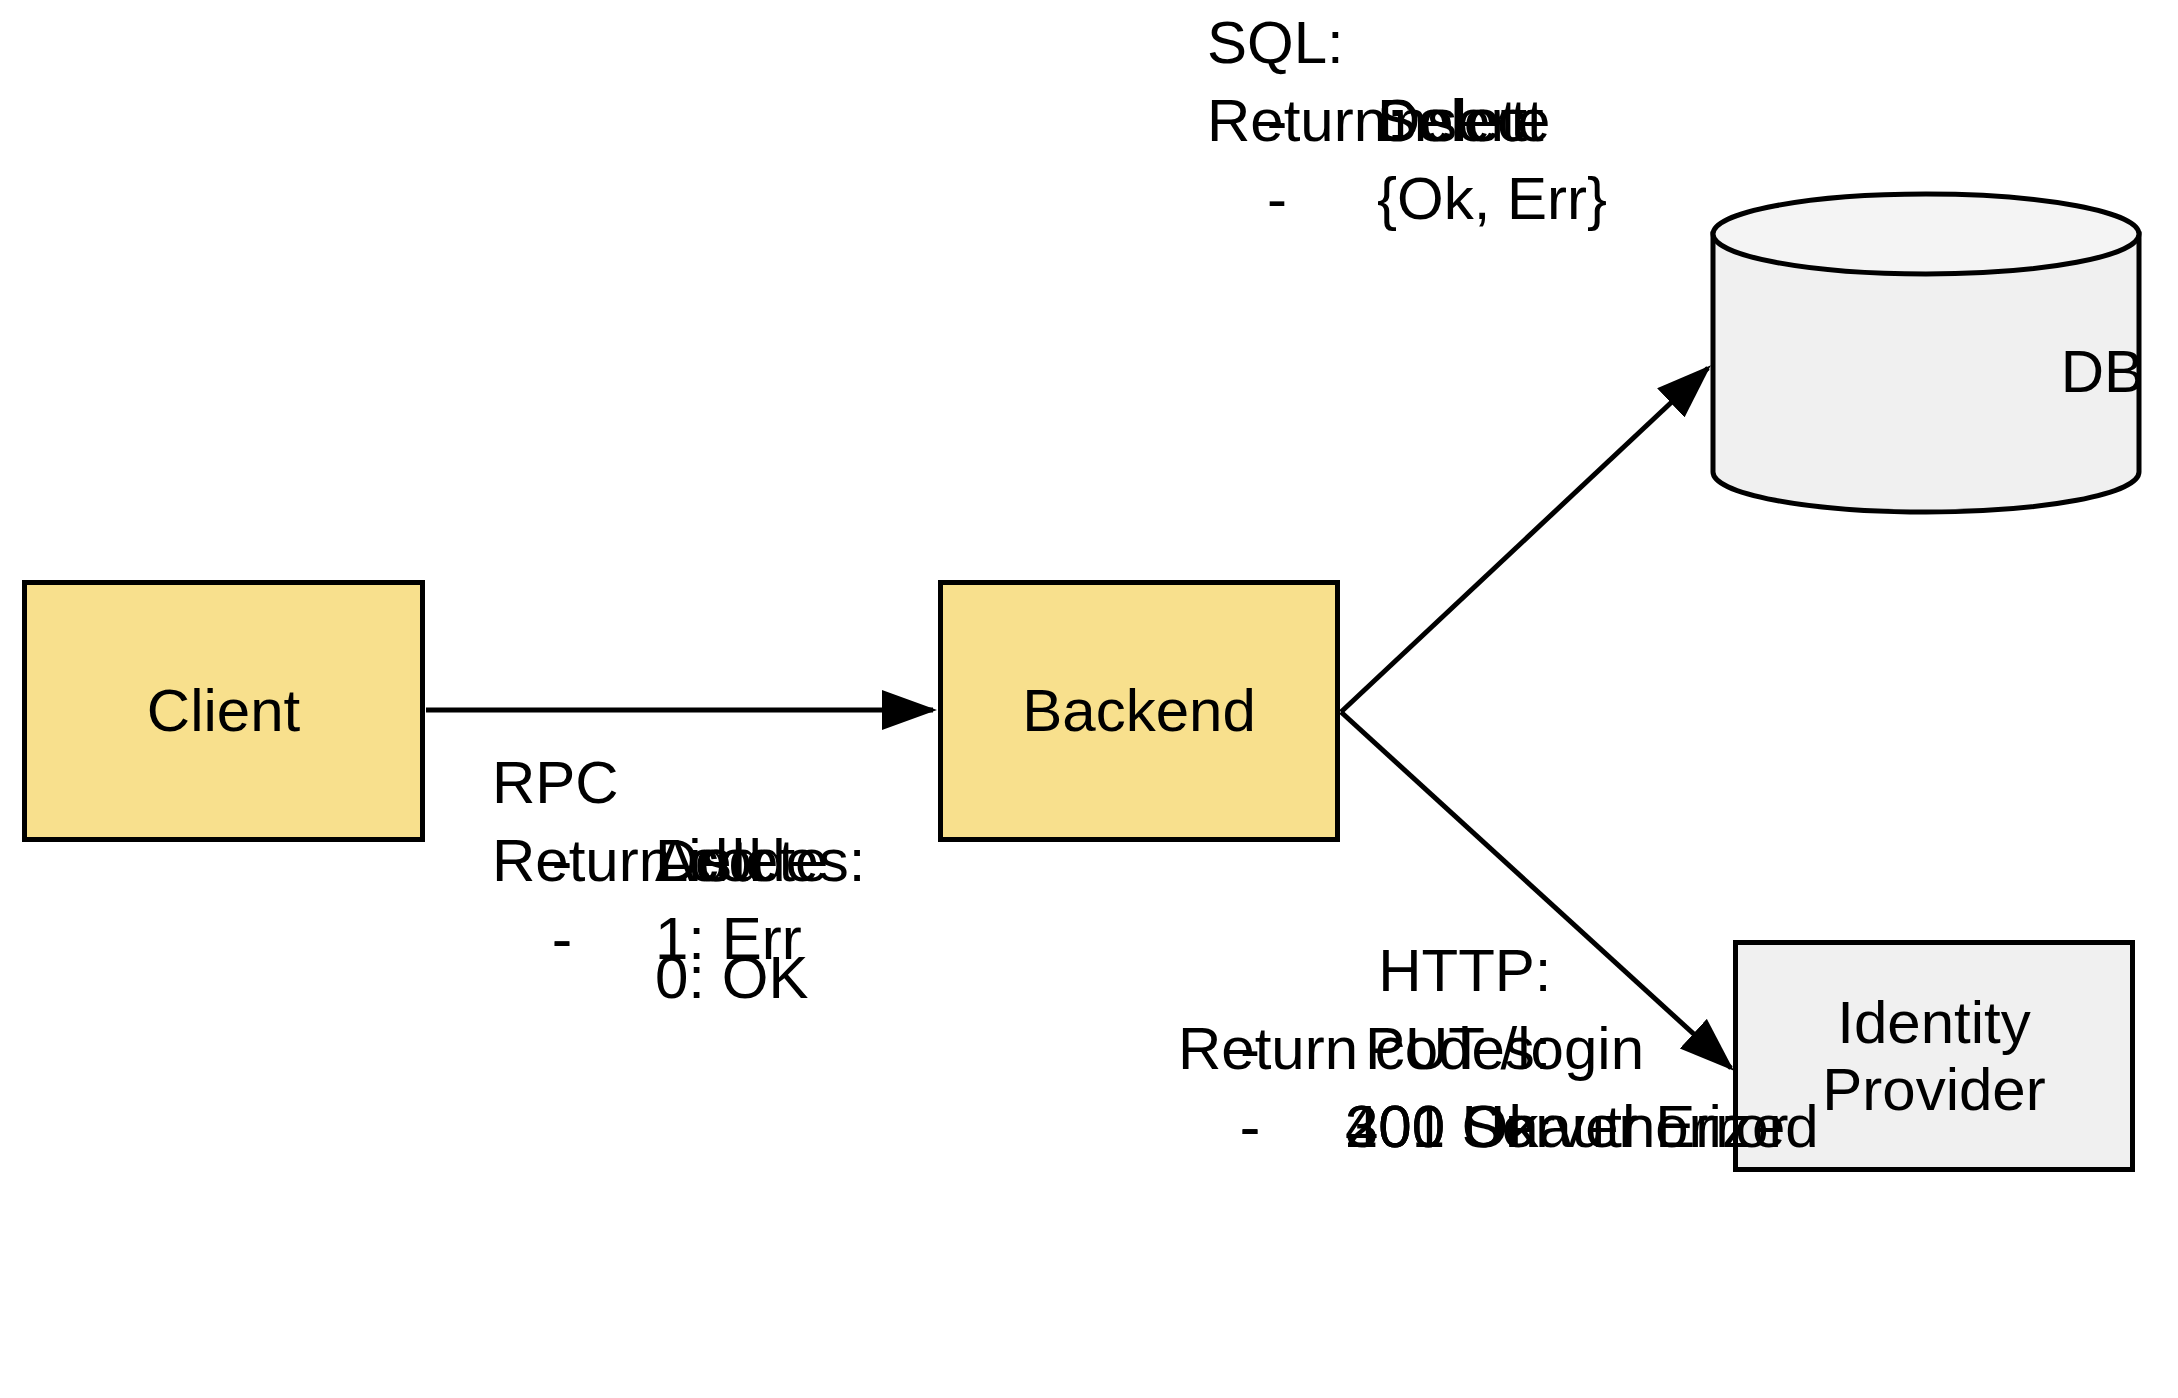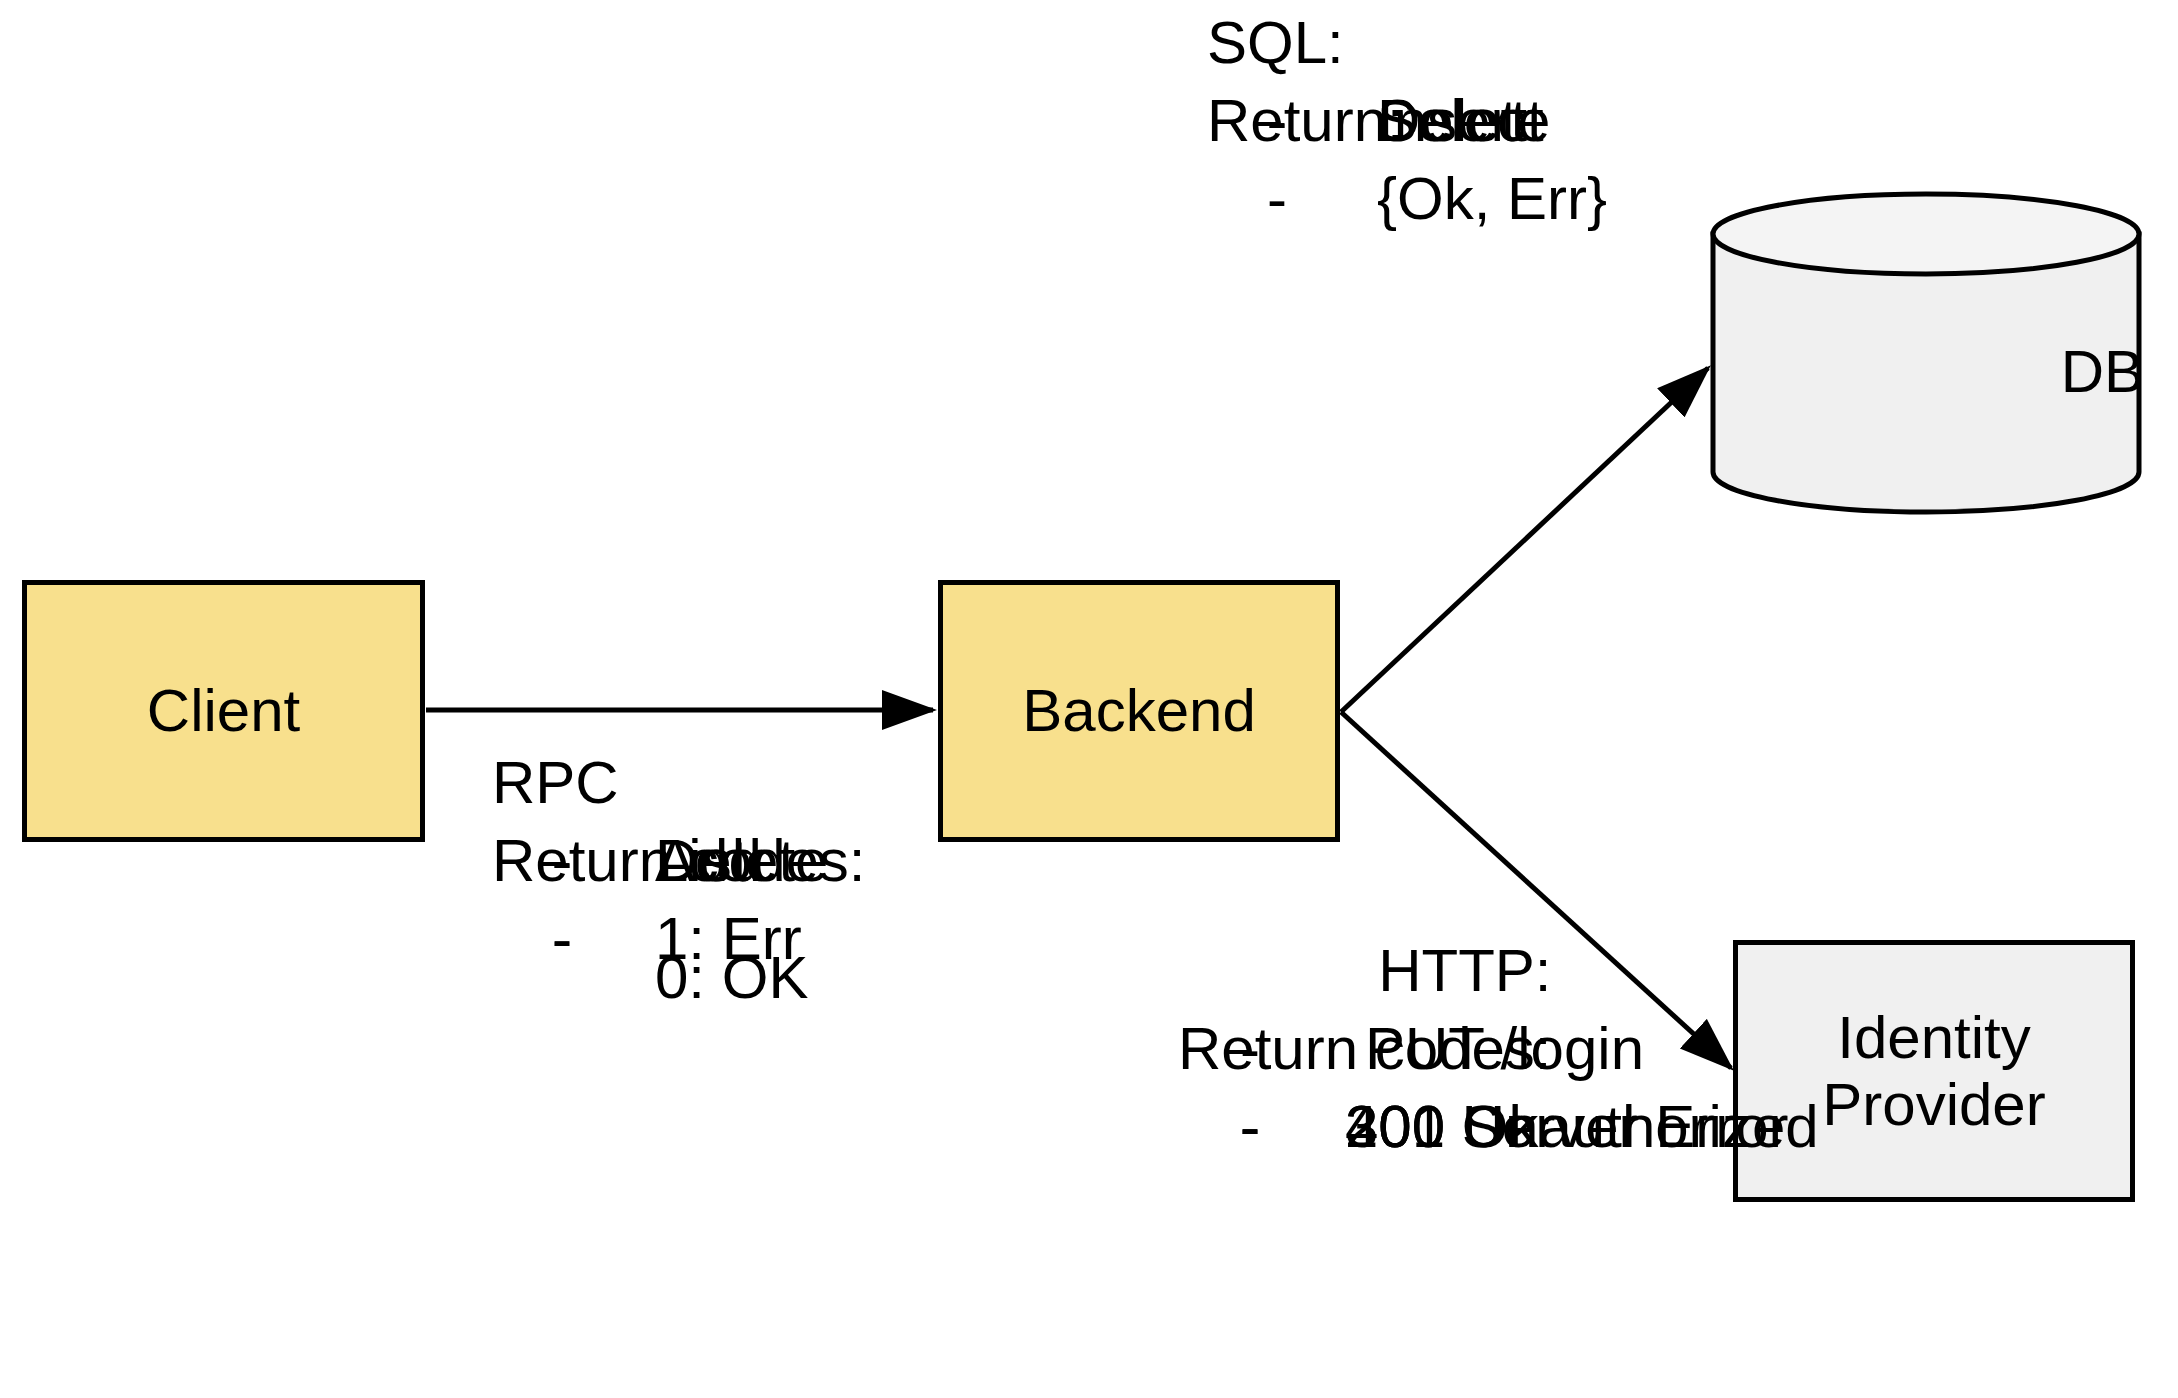--- a/index.html
+++ b/index.html
@@ -106,21 +106,21 @@
   </div>
 
   <div class="node node-cylinder" style="left:1708px; top:190px; width:436px; height:326px;">
     <svg class="cyl-svg" width="436" height="326" viewBox="0 0 436 326">
       <path d="M5,44 L5,282 A213,40 0 0 0 431,282 L431,44 Z" fill="#f0f0f0" stroke="#000000" stroke-width="5"></path>
       <ellipse cx="218" cy="44" rx="213" ry="40" fill="#f4f4f4" stroke="#000000" stroke-width="5"></ellipse>
     </svg>
     <span class="cyl-label" style="top:148px;">DB</span>
   </div>
 
-  <div class="node node-rect" style="left:1733px; top:940px; width:402px; height:262px; background:#f0f0f0;">
+  <div class="node node-rect" style="left:1733px; top:940px; width:402px; height:232px; background:#f0f0f0;">
     <span class="node-label">Identity
 Provider</span>
   </div>
 
   <div class="annot" style="left:1207px; top:4px;">
     <span class="annot-head">SQL:</span>
     <span class="annot-item">
       <span class="annot-dash" style="left:60px;">-</span>
       <span class="annot-text" style="left:170px;">Insert</span>
     </span>

